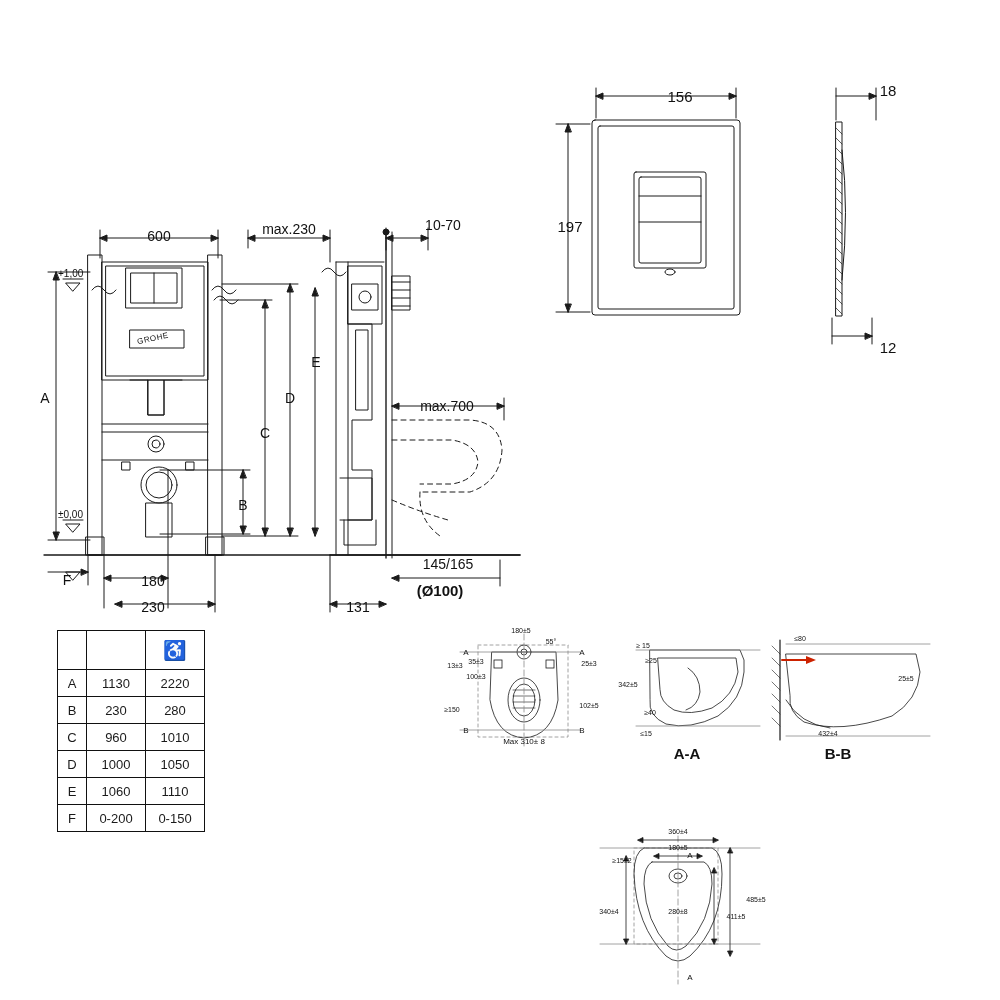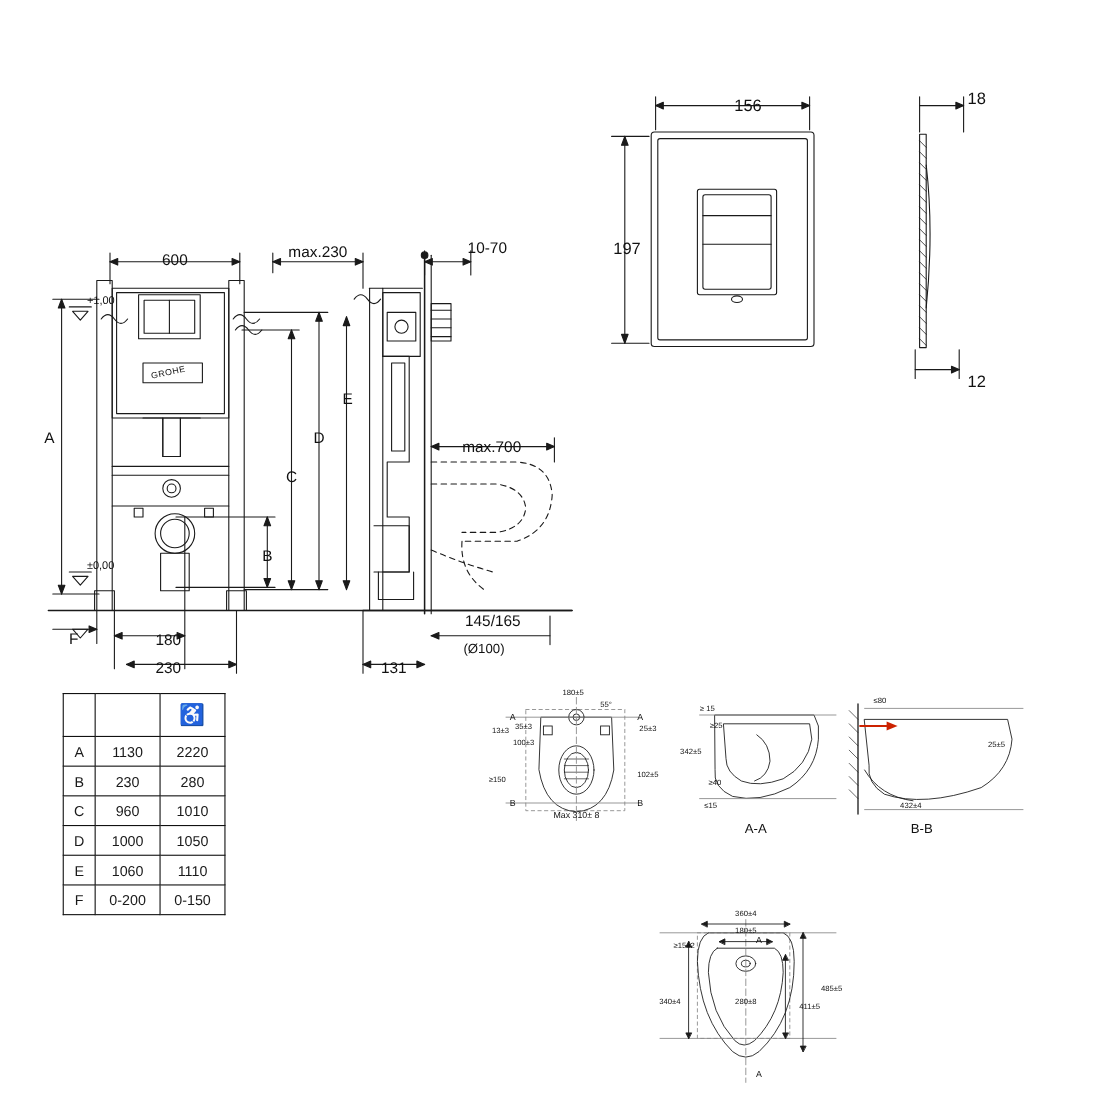--- a/index.html
+++ b/index.html
@@ -1,22 +1,22 @@
 <!DOCTYPE html>
 <html><head>
 <meta charset="utf-8">
 <style>
   html,body{margin:0;padding:0;background:#ffffff;}
   body{width:1000px;height:1000px;position:relative;overflow:hidden;
        font-family:"Liberation Sans", sans-serif;color:#1a1a1a;}
   .stage{position:absolute;left:0;top:0;width:1000px;height:1000px;}
   svg{position:absolute;left:0;top:0;width:1000px;height:1000px;overflow:visible;}
   .lbl{position:absolute;font-family:"Liberation Sans", sans-serif;color:#111;white-space:nowrap;}
-  .t10{font-size:10px;margin-left:21px;}
-  .t11{font-size:12px;}
+  .t10{font-size:10px;}
+  .t11{font-size:15px;font-weight:bold;}
   .t14{font-size:14px;}
   .t15{font-size:15px;}
   .t7{font-size:7px;}
   .t8{font-size:8px;}
   .ctr{transform:translate(-50%,-50%);}
   
   .dimtable{position:absolute;left:57px;top:630px;border-collapse:collapse;}
   .dimtable td{border:1px solid #111;width:56px;height:24px;text-align:center;
       font-size:13px;font-family:"Liberation Sans", sans-serif;}
   .dimtable td.k{width:26px;}

